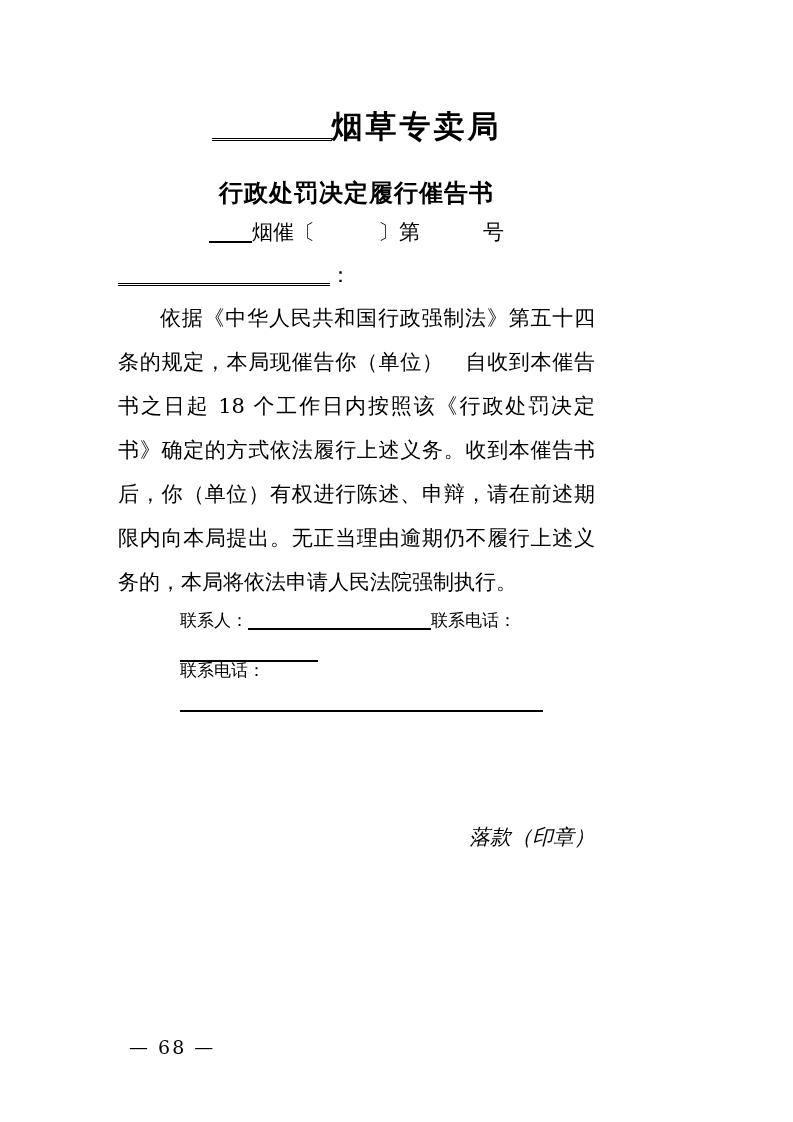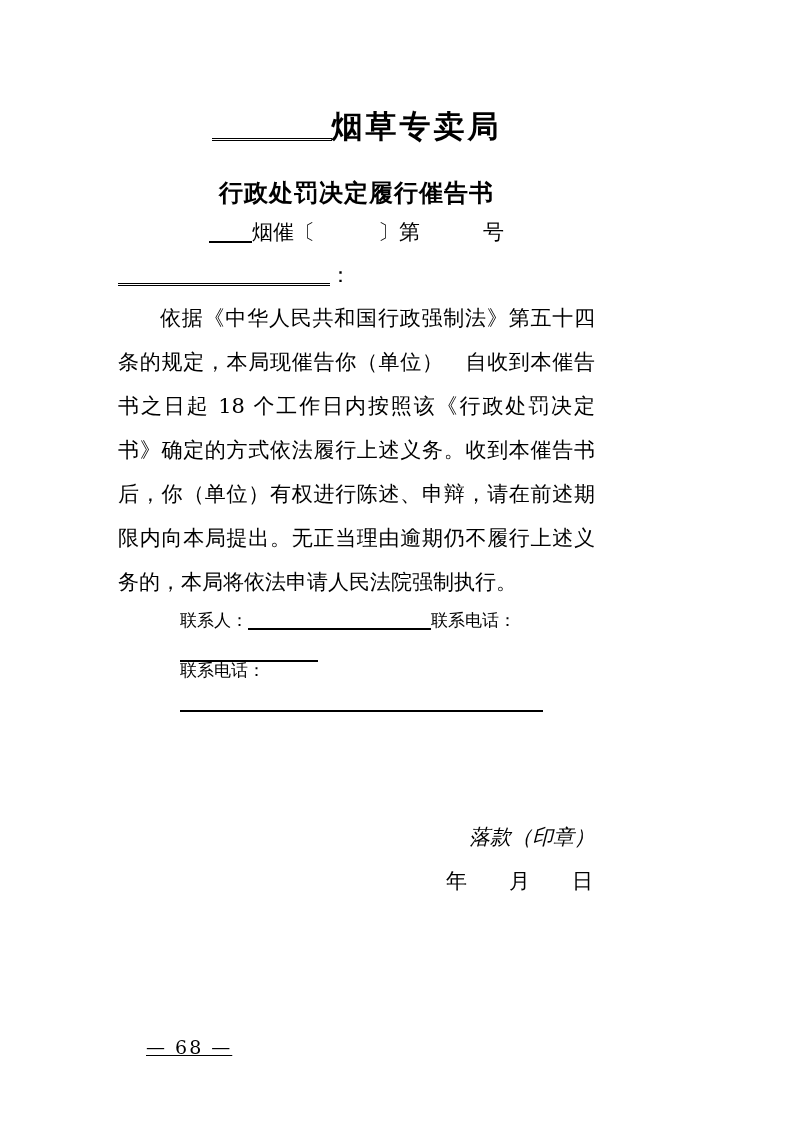--- a/index.html
+++ b/index.html
@@ -84,25 +84,24 @@
   .contact-line.addr { margin-top: 18px; }
   .signature {
     margin-top: 136px;
     text-align: right;
     font-size: 21px;
   }
   .signature .seal { height: 30px; line-height: 30px; font-style: italic; }
   .signature .date { height: 30px; line-height: 30px; margin-top: 14px; padding-right: 2px; }
   .footer {
     position: absolute;
-    left: 146px;
+    left: 129px;
     top: 1036px;
     font-size: 19px;
     letter-spacing: 2px;
-    text-decoration: underline;
   }
 </style>
 </head>
 <body>
 
 <div class="page">
 
   <div class="title-line"><span class="blank double blank-title"></span><span>烟草专卖局</span></div>
 
   <div class="subtitle">行政处罚决定履行催告书</div>
@@ -113,18 +112,17 @@
 
 
   <p class="body-para pre">依据《中华人民共和国行政强制法》第五十四条的规定，本局现催告你（单位）　自收到本催告书之日起 18 个工作日内按照该《行政处罚决定书》确定的方式依法履行上述义务。收到本催告书后，你（单位）有权进行陈述、申辩，请在前述期限内向本局提出。无正当理由逾期仍不履行上述义务的，本局将依法申请人民法院强制执行。</p>
 
   <div class="contact-line"><span>联系人：</span><span class="blank blank-person"></span><span>联系电话：</span><span class="blank blank-phone"></span></div>
 
   <div class="contact-line addr"><span>联系电话：</span><span class="blank blank-address"></span></div>
 
   <div class="signature">
     <div class="seal">落款（印章）</div>
-    <div class="date pre">年　　月　　日</div>
   </div>
 
   <div class="footer">— 68 —</div>
 
 </div>
 
 </body></html>

